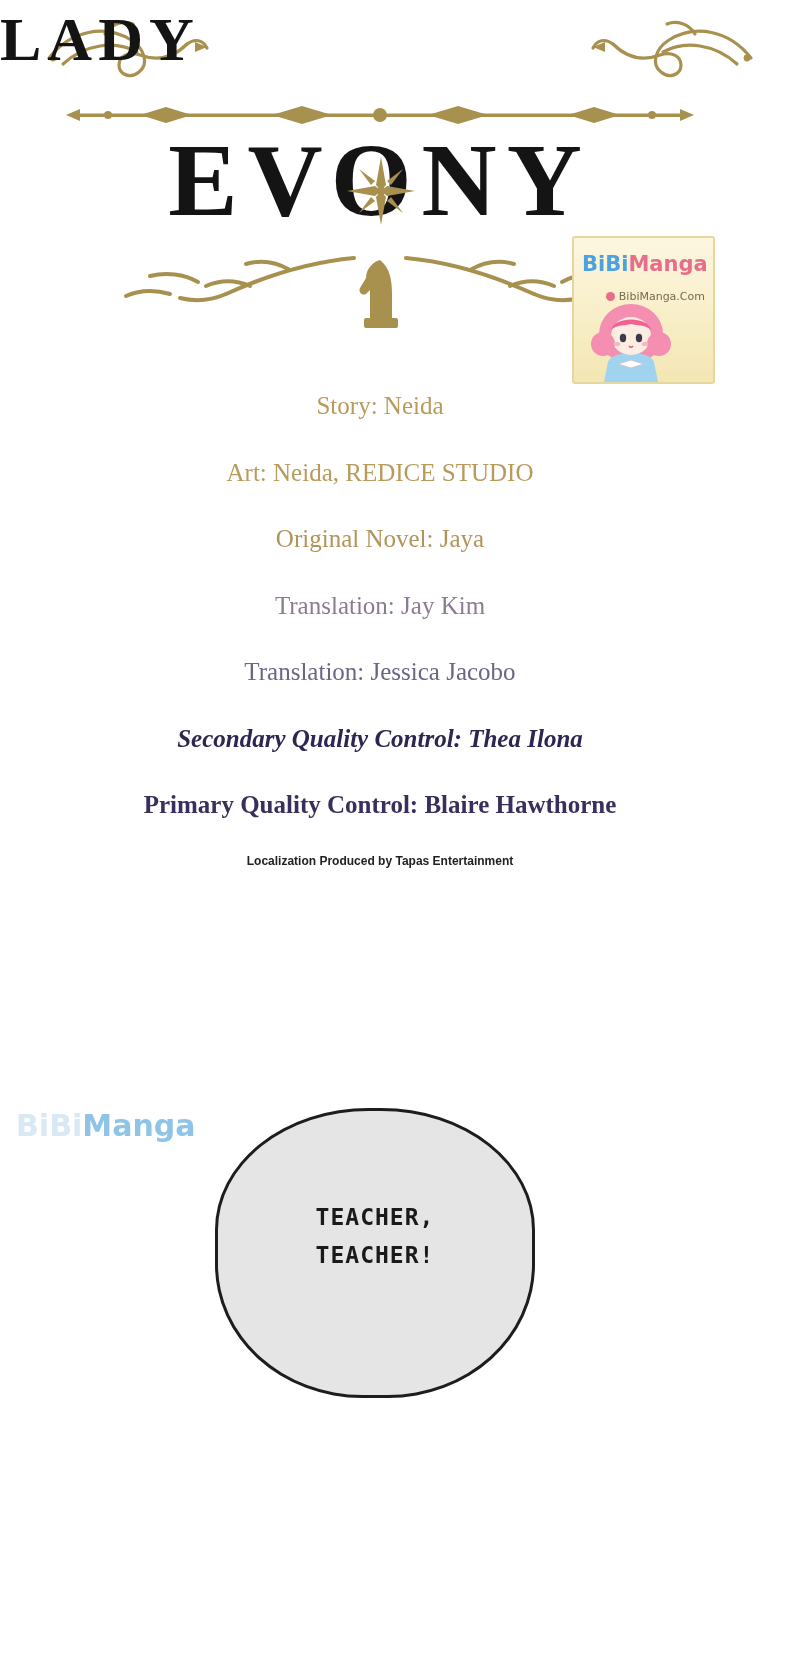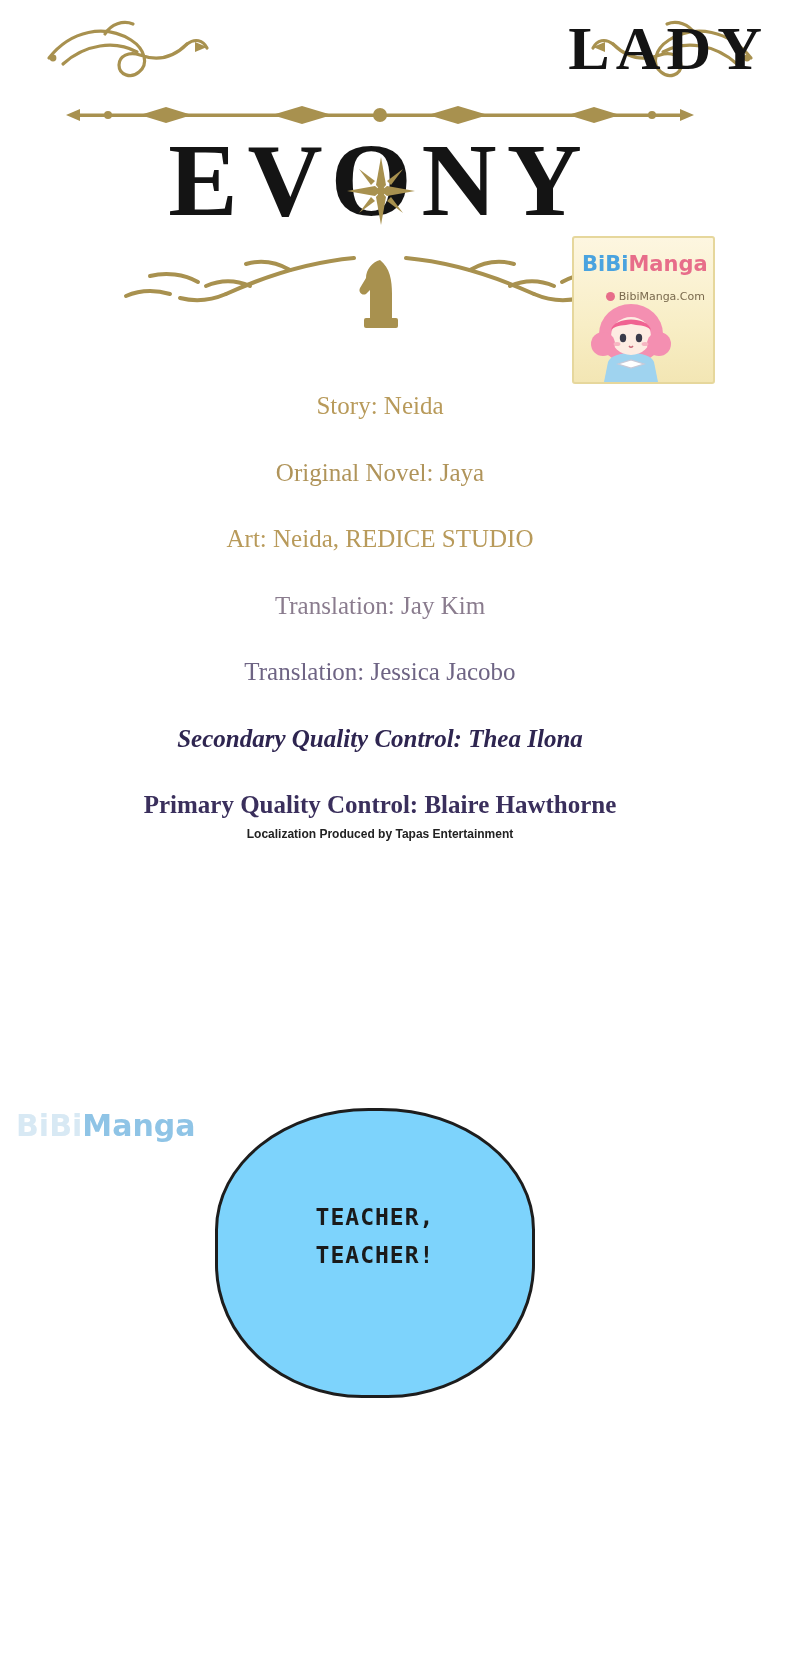--- a/index.html
+++ b/index.html
@@ -32,29 +32,28 @@
     font-weight: bold;
     font-size: 25px;
     letter-spacing: 1px;
     color: #f0f0f0;
     text-shadow: 0 0 1px #e4e4e4;
     white-space: nowrap;
   }
 
   #title-lady {
     position: absolute;
-    left: 0; top: 13px;
+    left: 0; top: 4px;
     width: 760px;
-    text-align: right;
+    text-align: left;
     font-family: "Liberation Serif", serif;
     font-weight: bold;
     font-size: 62px;
     letter-spacing: 6px;
     color: #141414;
-    margin-left: 8px;
   }
 
   
   .flourish {
     position: absolute;
     height: 70px;
     width: 170px;
     top: 18px;
   }
   #flourish-left { left: 45px; }
@@ -151,21 +150,21 @@
   #credits .c-gold3 { color: #b0945a; font-size: 25px; }
   #credits .c-mid  { color: #8a7c8e; font-size: 25px; }
   #credits .c-mid2 { color: #6e6484; font-size: 25px; }
   #credits .c-dark { color: #3a2f5c; font-size: 25px; font-weight: bold; }
   #credits .c-dark2 { color: #2e2550; font-size: 25px; font-weight: bold; font-style: italic; }
   #credits .c-small {
     color: #222;
     font-size: 12px;
     font-weight: bold;
     font-family: "Liberation Sans", sans-serif;
-    margin-top: 6px;
+    margin-top: 33px;
   }
 
   
   #panel-area {
     position: absolute;
     left: 0; top: 1080px;
     width: 800px;
     height: 360px;
   }
   #bibi-watermark-2 {
@@ -180,21 +179,21 @@
   #bibi-watermark-2 .w1 { color: #d8e9f4; }
   #bibi-watermark-2 .w2 { color: #8fc4e6; }
 
   #speech-bubble {
     position: absolute;
     left: 215px; top: 28px;
     width: 320px;
     height: 290px;
     border: 3px solid #1d1d1d;
     border-radius: 48% 48% 46% 46% / 42% 42% 46% 46%;
-    background: #7dd3fc;
+    background: #e5e5e5;
   }
   #bubble-text {
     position: absolute;
     left: 0; top: 88px;
     width: 100%;
     text-align: center;
     font-family: "DejaVu Sans Mono", monospace;
     font-weight: bold;
     font-size: 23px;
     line-height: 1.65;
@@ -318,22 +317,22 @@
 
       <path d="M41 46 q2 2.6 4 0" stroke="#c96a7a" stroke-width="1.4" fill="none"></path>
 
       <path d="M30 64 L 43 60 L 56 64 L 43 68 Z" fill="#ffffff" stroke="#c9c9d6" stroke-width="1.2"></path>
     </svg>
   </div>
 </div>
 
 <div id="credits">
   <div class="line c-gold">Story: Neida</div>
+  <div class="line c-gold2">Art: Neida, REDICE STUDIO</div>
   <div class="line c-gold3">Original Novel: Jaya</div>
-  <div class="line c-gold2">Art: Neida, REDICE STUDIO</div>
   <div class="line c-mid">Translation: Jay Kim</div>
   <div class="line c-mid2">Translation: Jessica Jacobo</div>
   <div class="line c-dark2">Secondary Quality Control: Thea Ilona</div>
   <div class="line c-dark">Primary Quality Control: Blaire Hawthorne</div>
   <div class="line c-small">Localization Produced by Tapas Entertainment</div>
 </div>
 
 <div id="panel-area">
   <div id="bibi-watermark-2">
     <span class="w1">BiBi</span><span class="w2">Manga</span>

